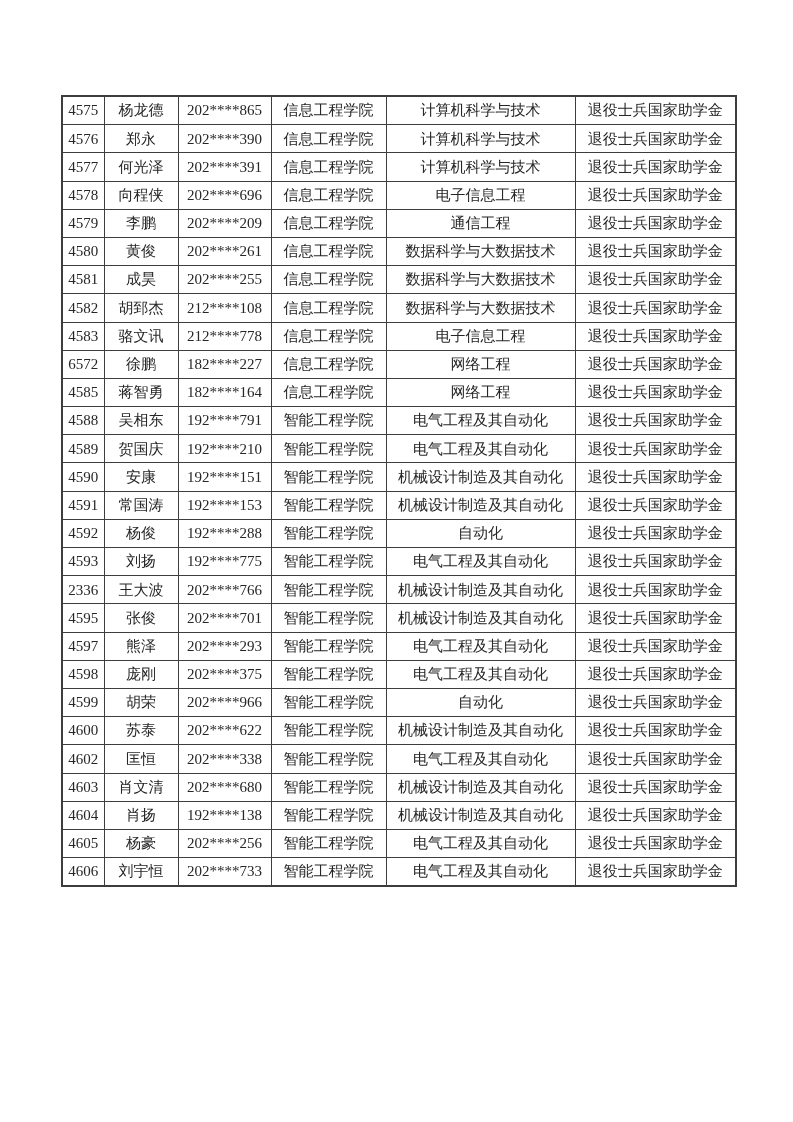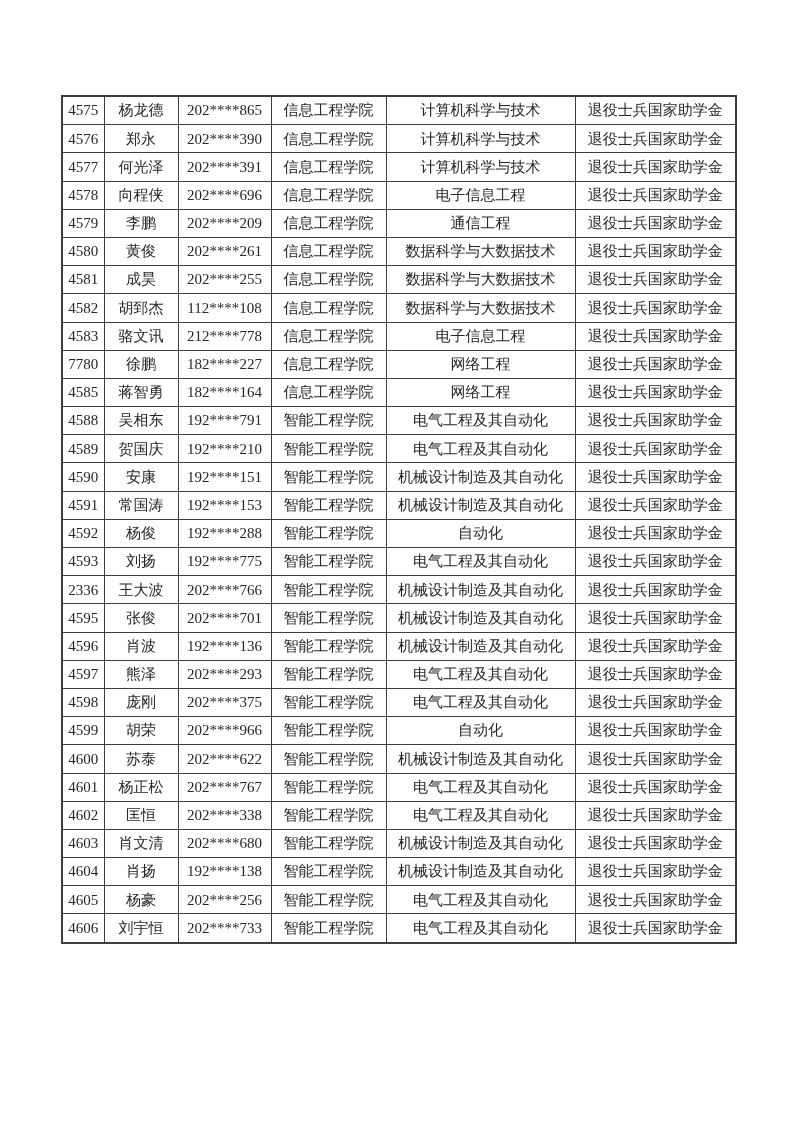--- a/index.html
+++ b/index.html
@@ -103,35 +103,35 @@
           <td>4581</td>
           <td>成昊</td>
           <td>202****255</td>
           <td>信息工程学院</td>
           <td>数据科学与大数据技术</td>
           <td>退役士兵国家助学金</td>
         </tr>
         <tr>
           <td>4582</td>
           <td>胡郅杰</td>
-          <td>112****108</td>
+          <td>212****108</td>
           <td>信息工程学院</td>
           <td>数据科学与大数据技术</td>
           <td>退役士兵国家助学金</td>
         </tr>
         <tr>
           <td>4583</td>
           <td>骆文讯</td>
           <td>212****778</td>
           <td>信息工程学院</td>
           <td>电子信息工程</td>
           <td>退役士兵国家助学金</td>
         </tr>
         <tr>
-          <td>7780</td>
+          <td>6572</td>
           <td>徐鹏</td>
           <td>182****227</td>
           <td>信息工程学院</td>
           <td>网络工程</td>
           <td>退役士兵国家助学金</td>
         </tr>
         <tr>
           <td>4585</td>
           <td>蒋智勇</td>
           <td>182****164</td>
@@ -197,28 +197,20 @@
         </tr>
         <tr>
           <td>4595</td>
           <td>张俊</td>
           <td>202****701</td>
           <td>智能工程学院</td>
           <td>机械设计制造及其自动化</td>
           <td>退役士兵国家助学金</td>
         </tr>
         <tr>
-          <td>4596</td>
-          <td>肖波</td>
-          <td>192****136</td>
-          <td>智能工程学院</td>
-          <td>机械设计制造及其自动化</td>
-          <td>退役士兵国家助学金</td>
-        </tr>
-        <tr>
           <td>4597</td>
           <td>熊泽</td>
           <td>202****293</td>
           <td>智能工程学院</td>
           <td>电气工程及其自动化</td>
           <td>退役士兵国家助学金</td>
         </tr>
         <tr>
           <td>4598</td>
           <td>庞刚</td>
@@ -234,28 +226,20 @@
           <td>智能工程学院</td>
           <td>自动化</td>
           <td>退役士兵国家助学金</td>
         </tr>
         <tr>
           <td>4600</td>
           <td>苏泰</td>
           <td>202****622</td>
           <td>智能工程学院</td>
           <td>机械设计制造及其自动化</td>
-          <td>退役士兵国家助学金</td>
-        </tr>
-        <tr>
-          <td>4601</td>
-          <td>杨正松</td>
-          <td>202****767</td>
-          <td>智能工程学院</td>
-          <td>电气工程及其自动化</td>
           <td>退役士兵国家助学金</td>
         </tr>
         <tr>
           <td>4602</td>
           <td>匡恒</td>
           <td>202****338</td>
           <td>智能工程学院</td>
           <td>电气工程及其自动化</td>
           <td>退役士兵国家助学金</td>
         </tr>

